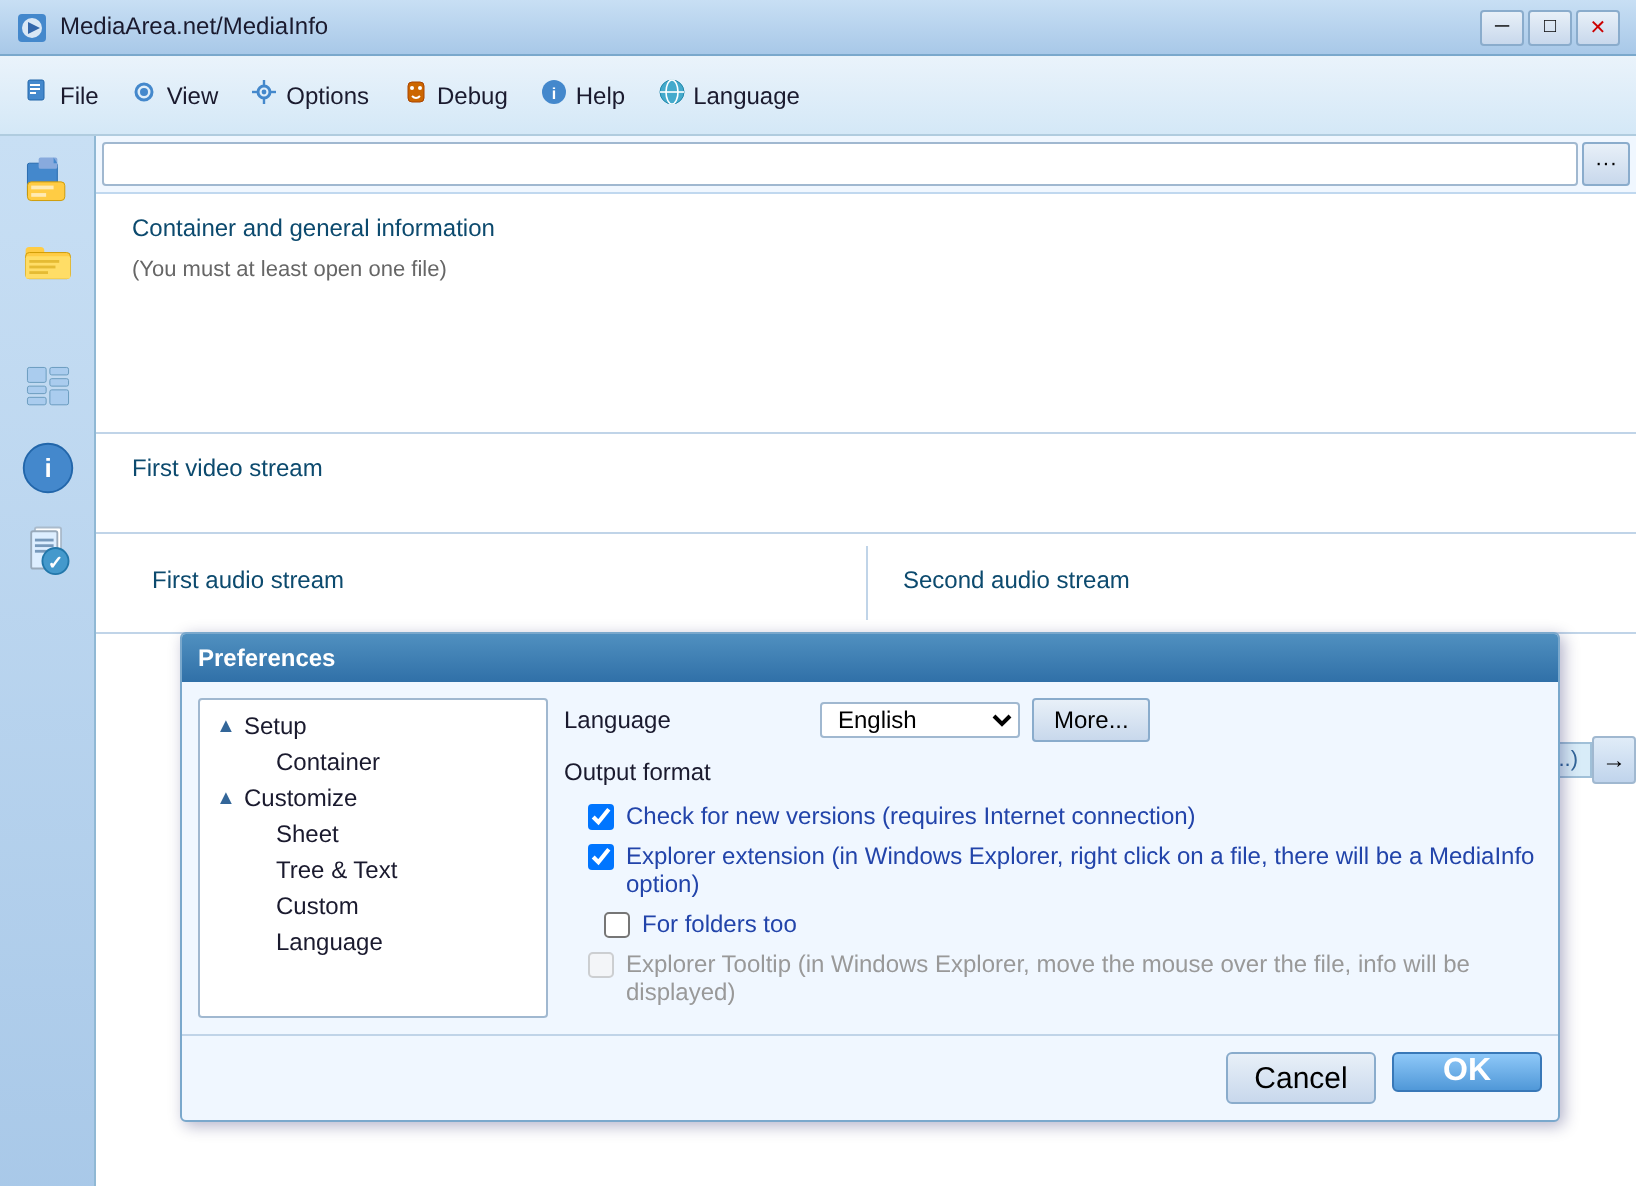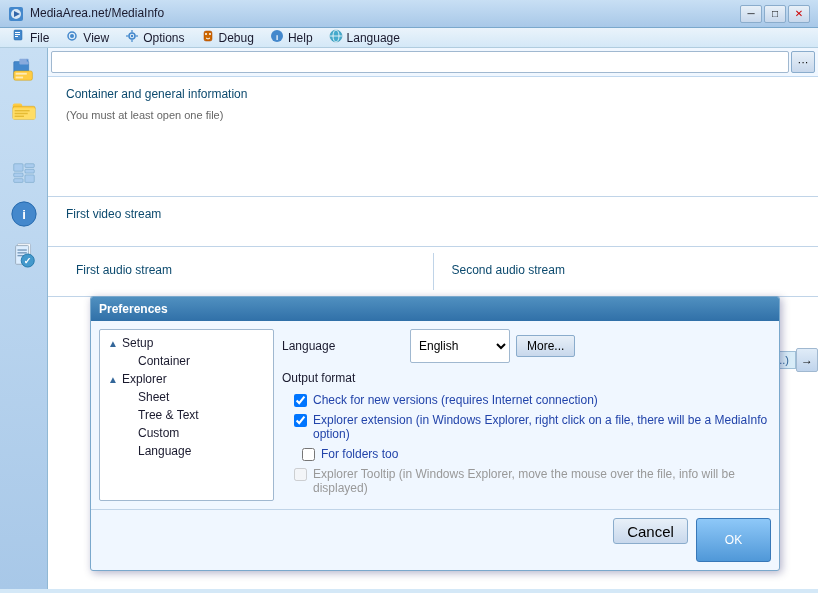--- a/index.html
+++ b/index.html
@@ -54,21 +54,21 @@
       align-items: center;
       justify-content: center;
       font-size: 10px;
       cursor: pointer;
     }
     .title-btn.close { color: #cc0000; }
 
     
     .menu-bar {
       background: linear-gradient(to bottom, #eaf3fb, #d4e8f7);
-      height: 20px;
+      height: 40px;
       display: flex;
       align-items: center;
       padding: 0 4px;
       border-bottom: 1px solid #b0ccdf;
     }
     .menu-item {
       padding: 2px 8px;
       display: flex;
       align-items: center;
       gap: 4px;
@@ -245,21 +245,21 @@
       width: 120px;
       font-size: 12px;
       color: #1a1a2e;
     }
     .setting-control {
       display: flex;
       align-items: center;
       gap: 6px;
     }
     .dropdown-select {
-      height: 34px;
+      height: 18px;
       background: white;
       border: 1px solid #a0b8d0;
       border-radius: 2px;
       padding: 0 4px;
       font-size: 12px;
       min-width: 100px;
     }
     .btn-more {
       height: 22px;
       background: linear-gradient(to bottom, #e8f0f8, #c8d8ec);
@@ -301,28 +301,28 @@
     .btn-cancel {
       height: 26px;
       min-width: 75px;
       background: linear-gradient(to bottom, #e8f0f8, #c8d8ec);
       border: 1px solid #8aaccc;
       border-radius: 3px;
       font-size: 15px;
       cursor: pointer;
     }
     .btn-ok {
-      height: 44px;
+      height: 20px;
       min-width: 75px;
       background: linear-gradient(to bottom, #8ec8f8, #5098d8);
       border: 1px solid #3878b8;
       border-radius: 3px;
-      font-size: 12px;
+      font-size: 16px;
       color: white;
-      font-weight: 400;
+      font-weight: 700;
       cursor: pointer;
     }
   </style>
 </head>
 <body>
 
 <div class="title-bar">
   <div class="title-bar-left">
     <div class="title-bar-icon">
       <svg width="16" height="16" viewBox="0 0 16 16">
@@ -510,21 +510,21 @@
           <div class="tree-item">
             <span class="tree-expand">▲</span>
             <span class="tree-label">Setup</span>
           </div>
           <div class="tree-item tree-child">
             <span class="tree-expand"> </span>
             <span class="tree-label">Container</span>
           </div>
           <div class="tree-item">
             <span class="tree-expand">▲</span>
-            <span class="tree-label">Explorer</span>
+            <span class="tree-label">Customize</span>
           </div>
           <div class="tree-item tree-child">
             <span class="tree-expand"> </span>
             <span class="tree-label">Sheet</span>
           </div>
           <div class="tree-item tree-child">
             <span class="tree-expand"> </span>
             <span class="tree-label">Tree &amp; Text</span>
           </div>
           <div class="tree-item tree-child">

